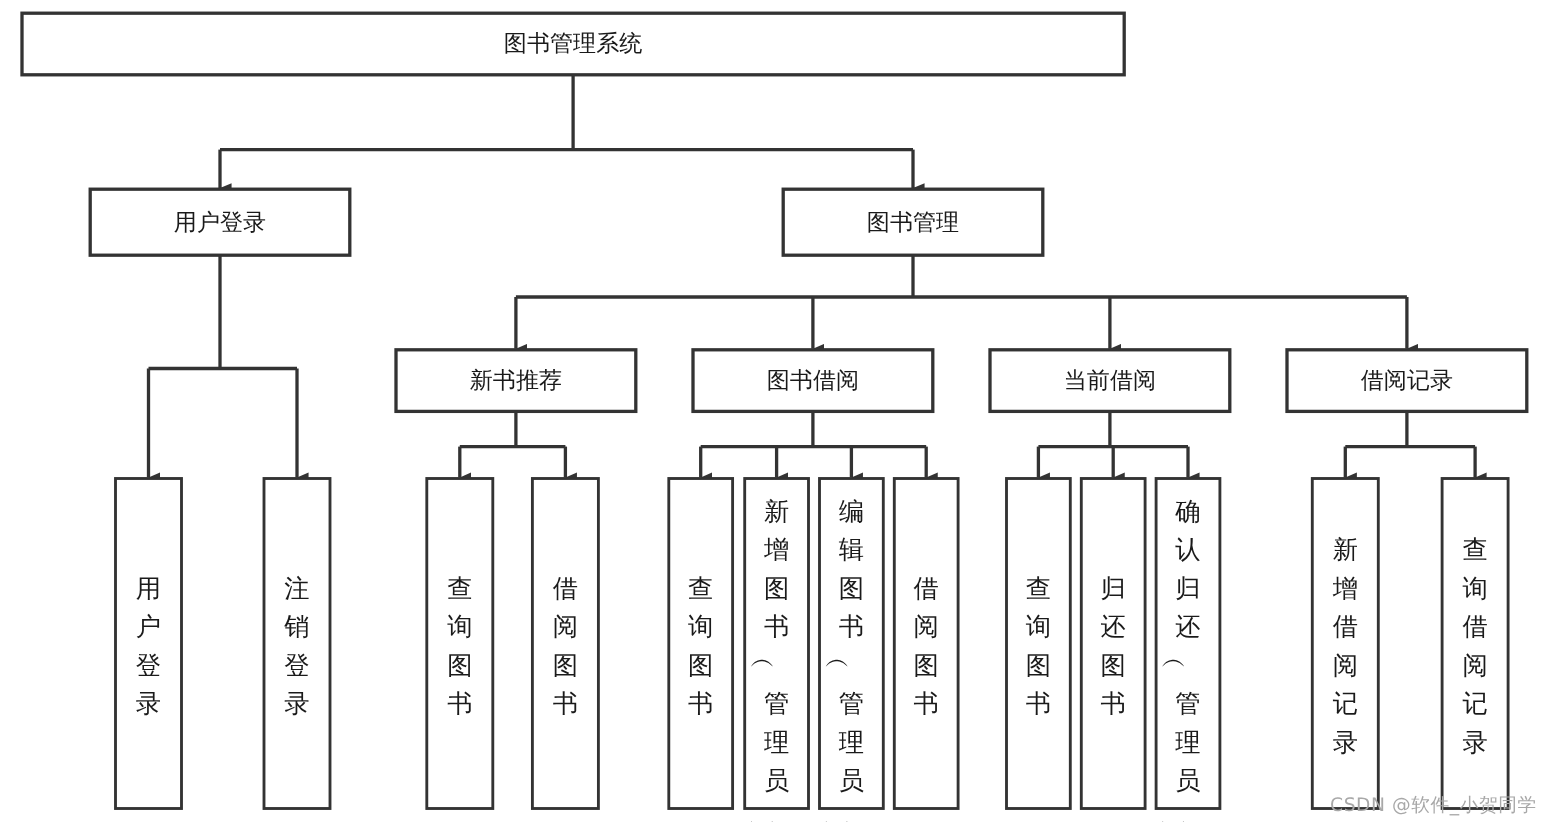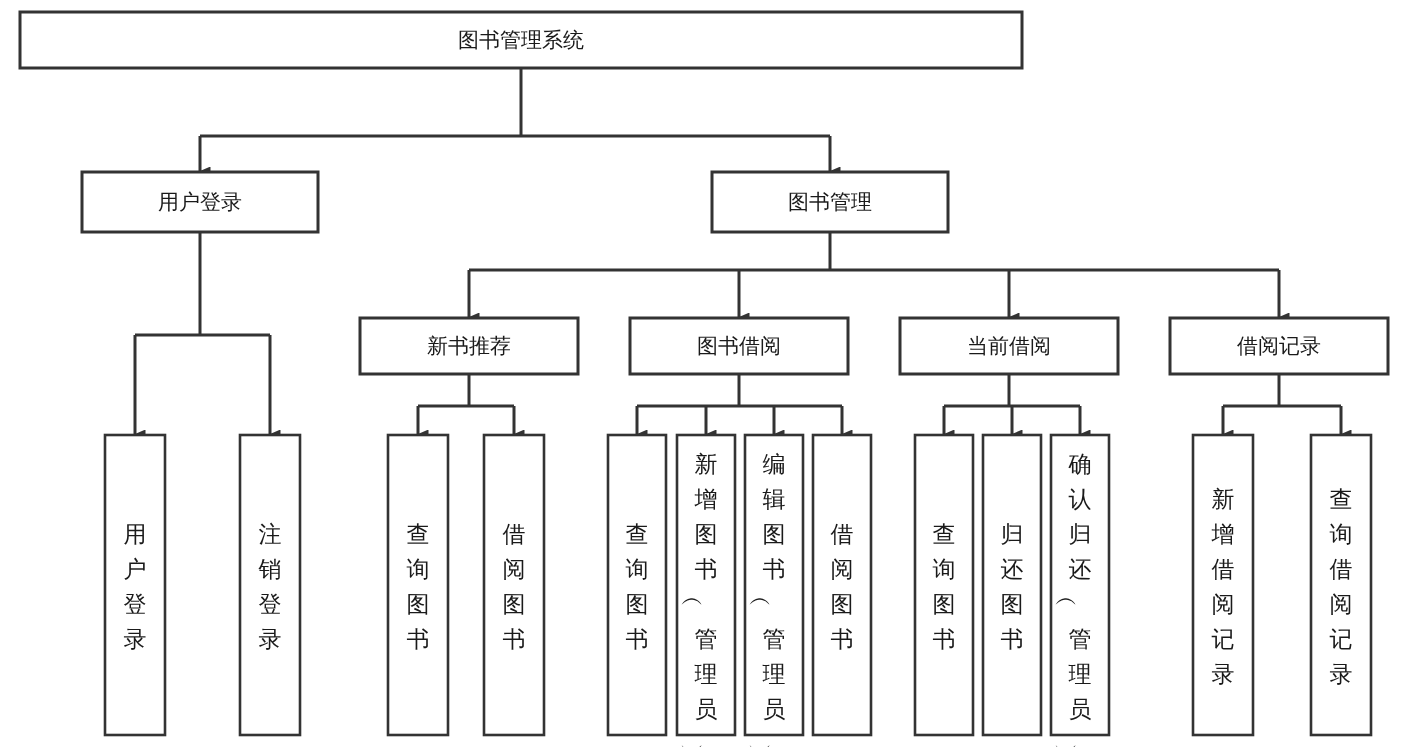--- a/index.html
+++ b/index.html
@@ -204,13 +204,14 @@
         <g>
           <rect class="node-box-thin" x="1193" y="435" width="60" height="300"></rect>
           <text class="node-label-v" x="1223" y="507.3"><tspan x="1223" dy="0">新</tspan><tspan x="1223" dy="35">增</tspan><tspan x="1223" dy="35">借</tspan><tspan x="1223" dy="35">阅</tspan><tspan x="1223" dy="35">记</tspan><tspan x="1223" dy="35">录</tspan></text>
         </g>
         <g>
           <rect class="node-box-thin" x="1311" y="435" width="60" height="300"></rect>
           <text class="node-label-v" x="1341" y="507.3"><tspan x="1341" dy="0">查</tspan><tspan x="1341" dy="35">询</tspan><tspan x="1341" dy="35">借</tspan><tspan x="1341" dy="35">阅</tspan><tspan x="1341" dy="35">记</tspan><tspan x="1341" dy="35">录</tspan></text>
         </g>
       </g>
   </svg>
+  <div class="watermark-text">CSDN @软件_小贺同学</div>
 </div>
 
 </body></html>

